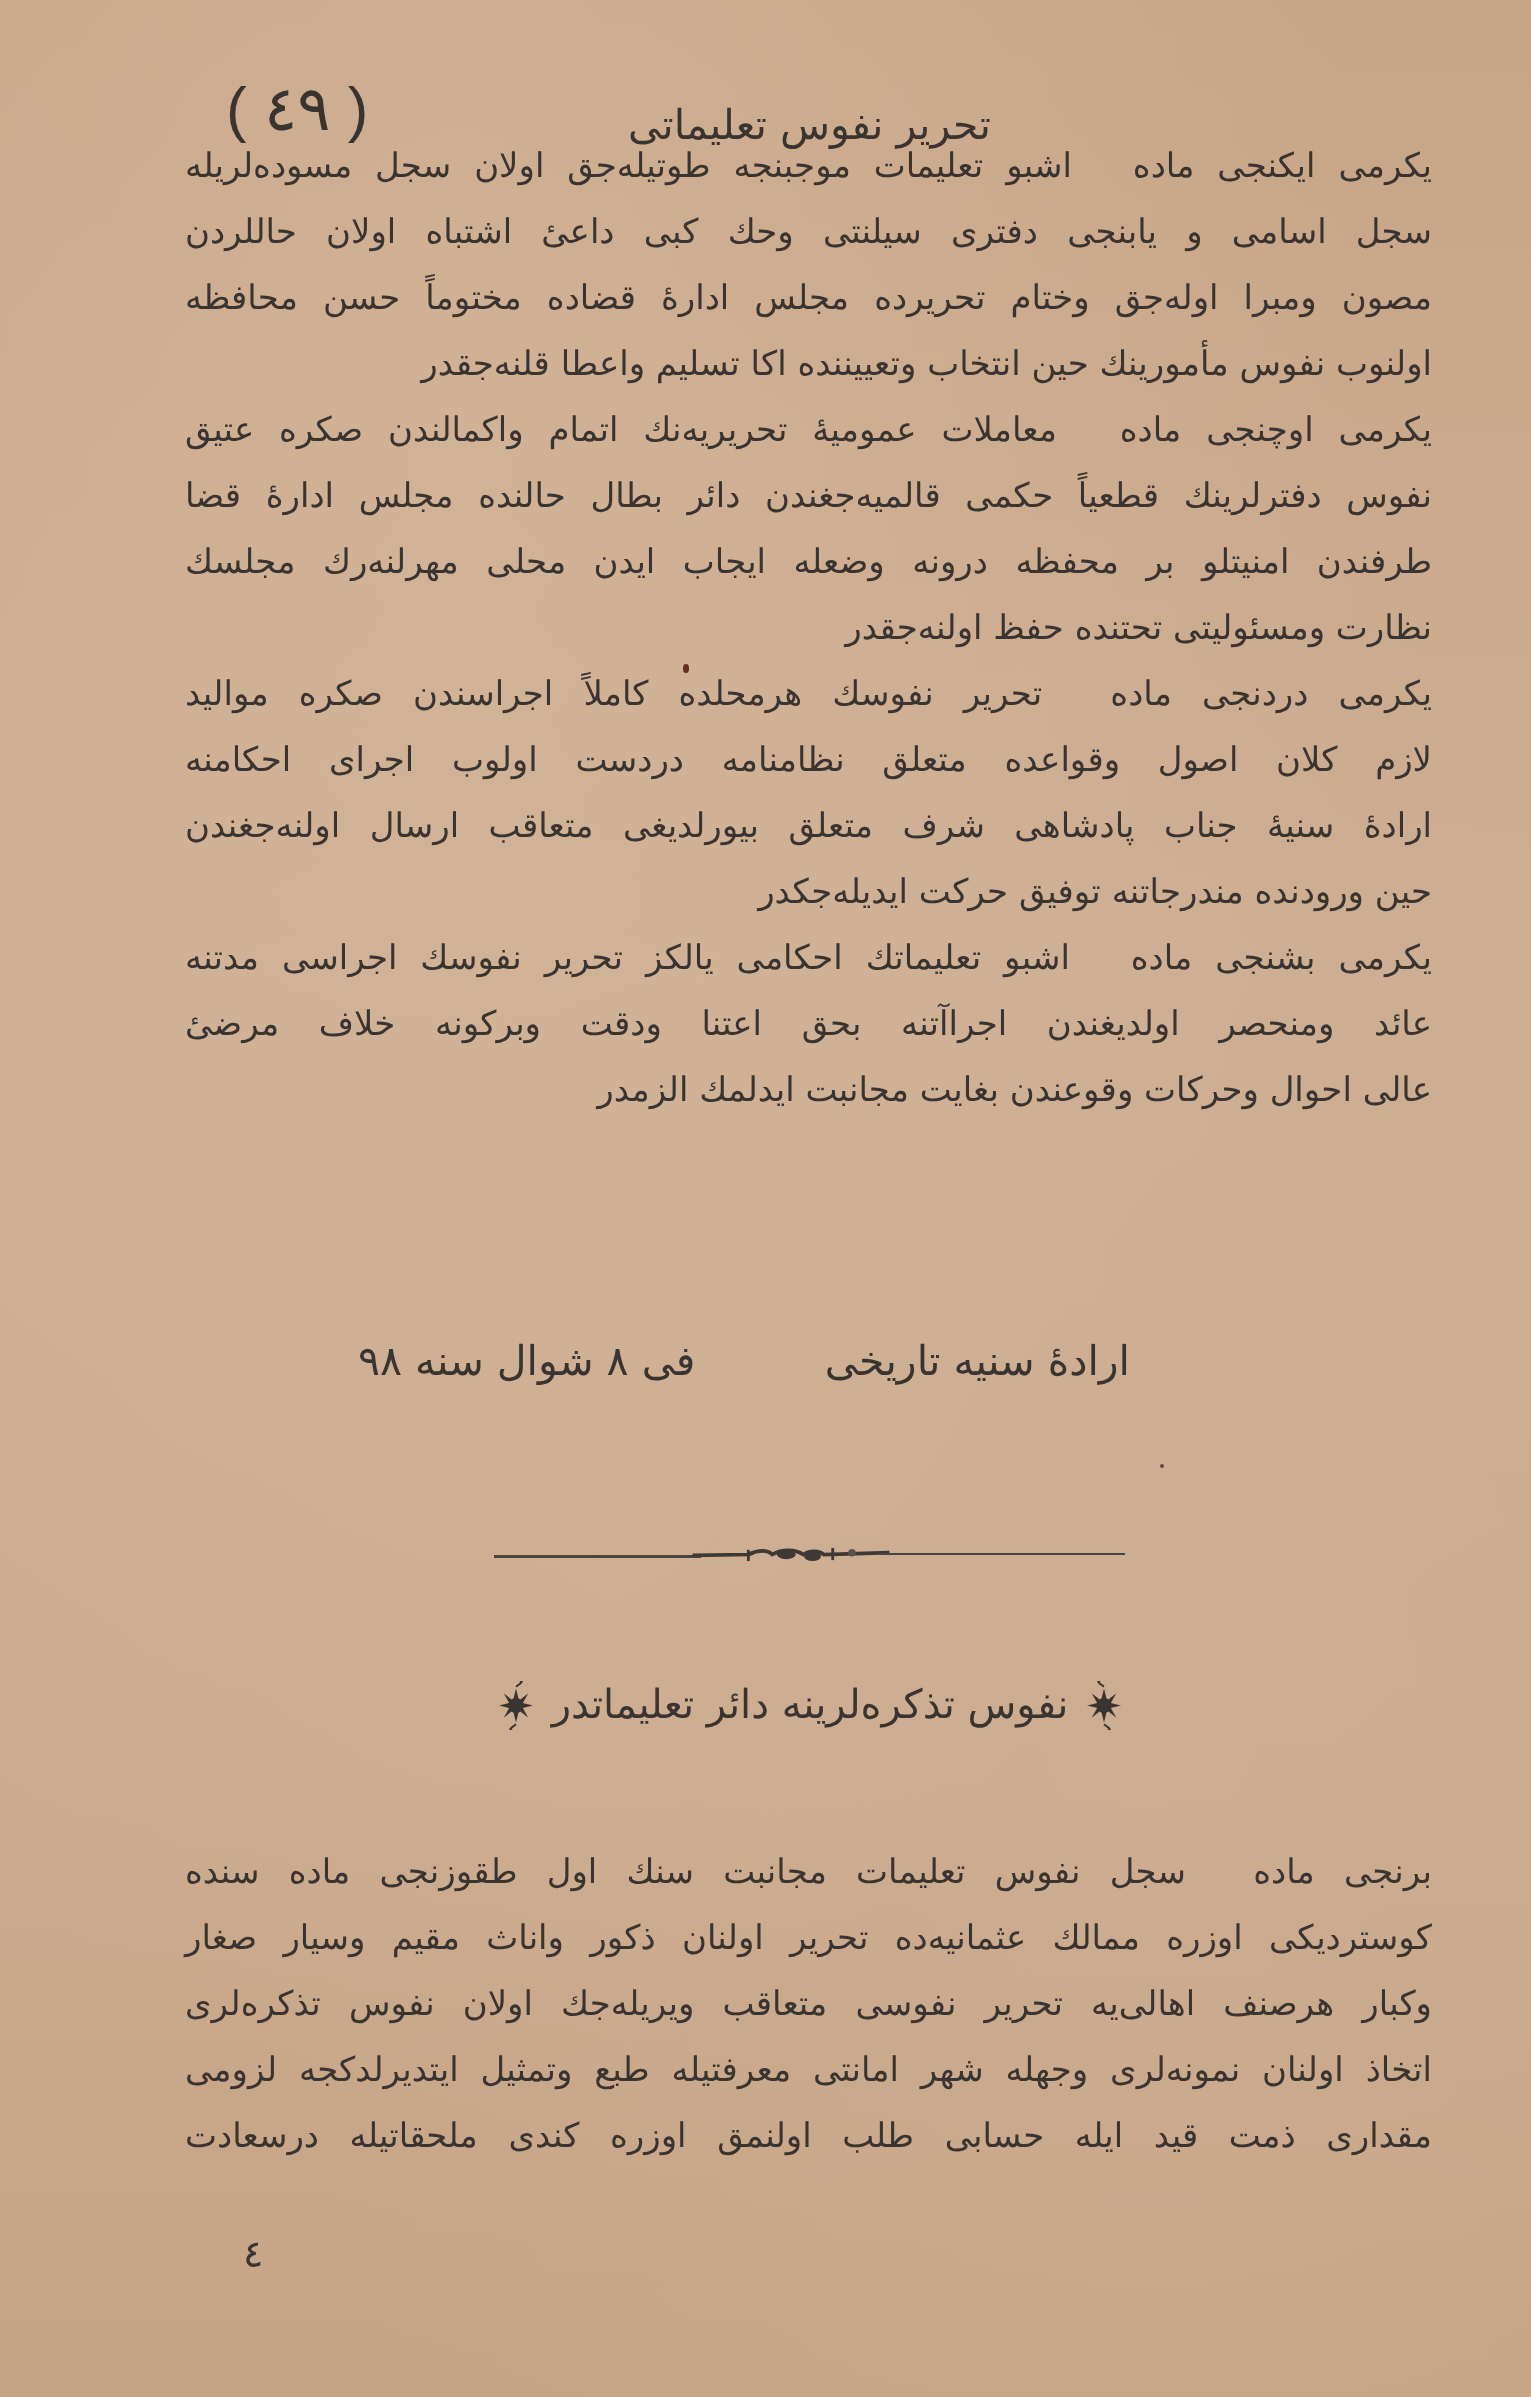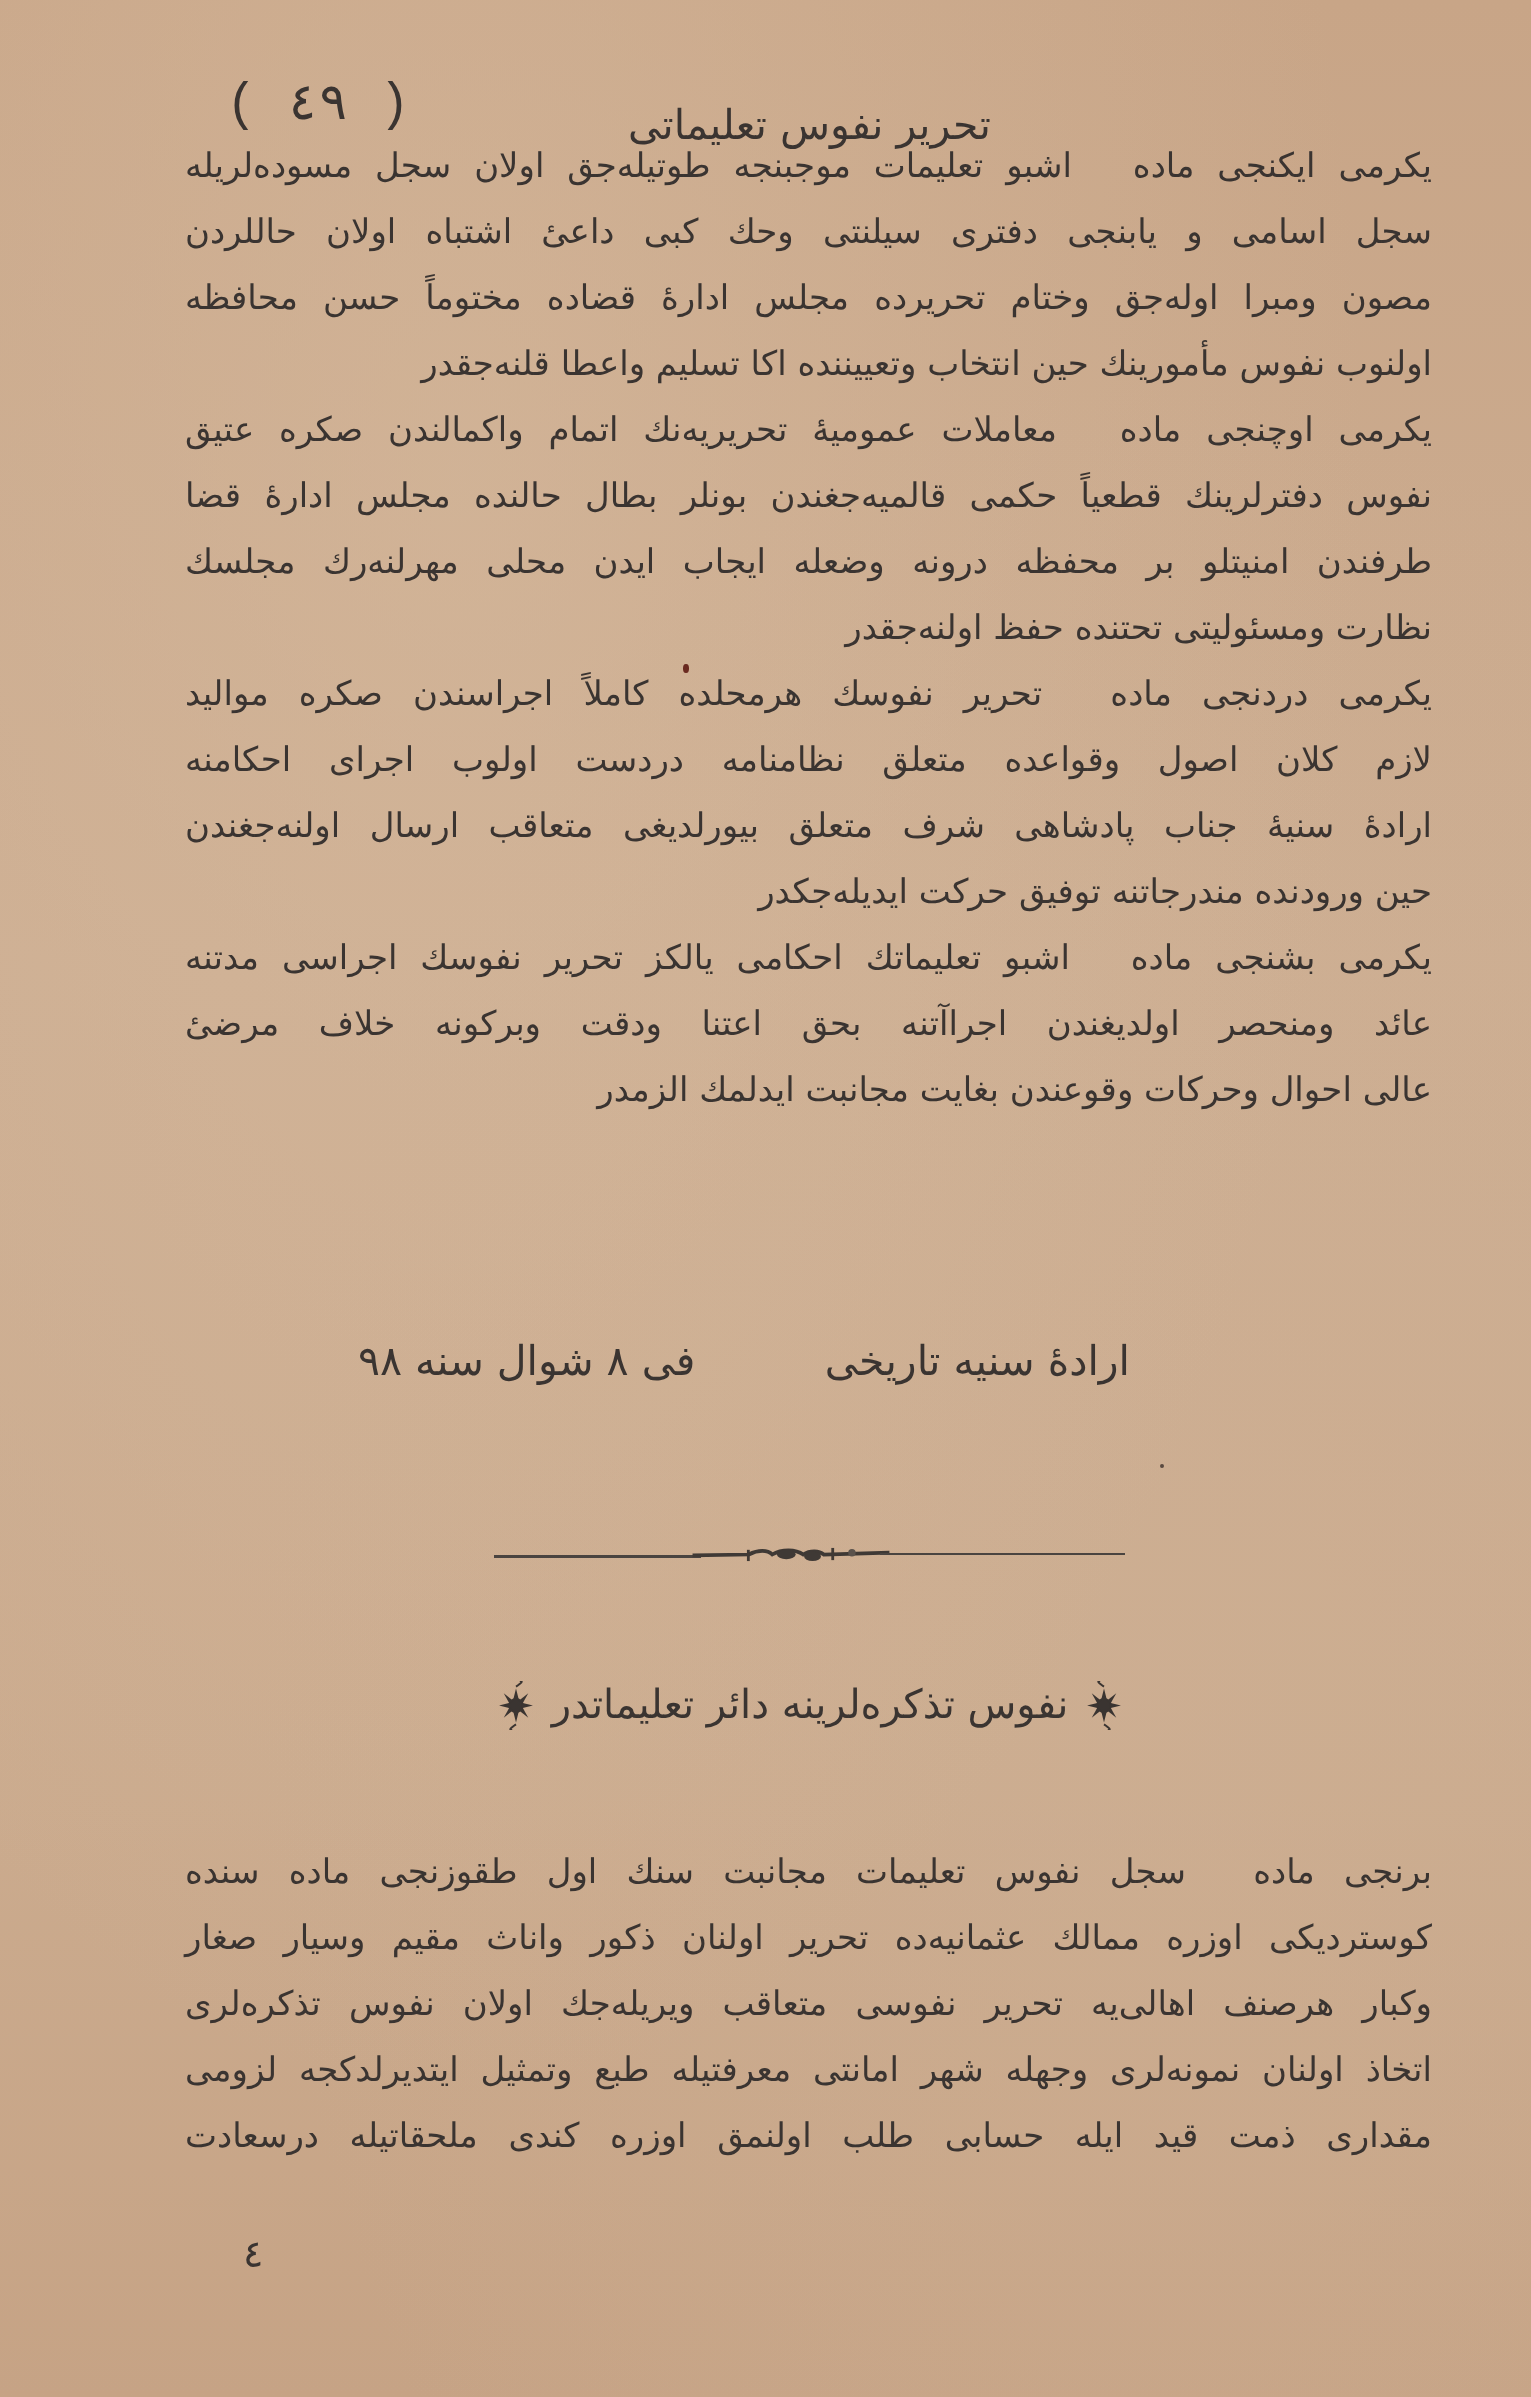--- a/index.html
+++ b/index.html
@@ -28,24 +28,24 @@
       position: absolute;
       top: 64px;
       left: 188px;
       width: 1243px;
       height: 85px;
     }
     .page-number {
       position: absolute;
       left: 38px;
       top: 7.5px;
-      font-size: 51px;
+      font-size: 62px;
       letter-spacing: 5.6px;
       direction: ltr;
-      font-family: Liberation Mono, monospace;
+      font-family: Liberation Sans, sans-serif;
       font-weight: normal;
     }
     .running-title {
       position: absolute;
       left: 0;
       right: 0;
       top: 9.4px;
       text-align: center;
       direction: rtl;
       font-size: 41px;
@@ -152,21 +152,21 @@
   </div>
 
   <div class="text-block block-a">
 
     <span class="line"><span class="article-label">یکرمی ایکنجی ماده</span> <span>اشبو تعلیمات موجبنجه طوتیله‌جق اولان سجل مسوده‌لریله</span></span>
     <span class="line">سجل اسامی و یابنجی دفتری سیلنتی وحك كبی داعیٔ اشتباه اولان حاللردن</span>
     <span class="line">مصون ومبرا اوله‌جق وختام تحریرده مجلس ادارهٔ قضاده مختوماً حسن محافظه</span>
     <span class="line last">اولنوب نفوس مأمورینك حین انتخاب وتعییننده اكا تسلیم واعطا قلنه‌جقدر</span>
 
     <span class="line"><span class="article-label">یکرمی اوچنجی ماده</span> <span>معاملات عمومیهٔ تحریریه‌نك اتمام واكمالندن صكره عتیق</span></span>
-    <span class="line">نفوس دفترلرینك قطعیاً حكمی قالمیه‌جغندن بونلر بطال حالنده مجلس ادارهٔ قضا</span>
+    <span class="line">نفوس دفترلرینك قطعیاً حكمی قالمیه‌جغندن دائر بطال حالنده مجلس ادارهٔ قضا</span>
     <span class="line">طرفندن امنیتلو بر محفظه درونه وضعله ایجاب ایدن محلی مهرلنه‌رك مجلسك</span>
     <span class="line last">نظارت ومسئولیتی تحتنده حفظ اولنه‌جقدر</span>
 
     <span class="line"><span class="article-label">یکرمی دردنجی ماده</span> <span>تحریر نفوسك هرمحلده كاملاً اجراسندن صكره موالید</span></span>
     <span class="line">لازم كلان اصول وقواعده متعلق نظامنامه دردست اولوب اجرای احكامنه</span>
     <span class="line">ارادهٔ سنیهٔ جناب پادشاهی شرف متعلق بیورلدیغی متعاقب ارسال اولنه‌جغندن</span>
     <span class="line last">حین ورودنده مندرجاتنه توفیق حركت ایدیله‌جكدر</span>
 
     <span class="line"><span class="article-label">یکرمی بشنجی ماده</span> <span>اشبو تعلیماتك احكامی یالكز تحریر نفوسك اجراسی مدتنه</span></span>
     <span class="line">عائد ومنحصر اولدیغندن اجراآتنه بحق اعتنا ودقت وبركونه خلاف مرضیٔ</span>

